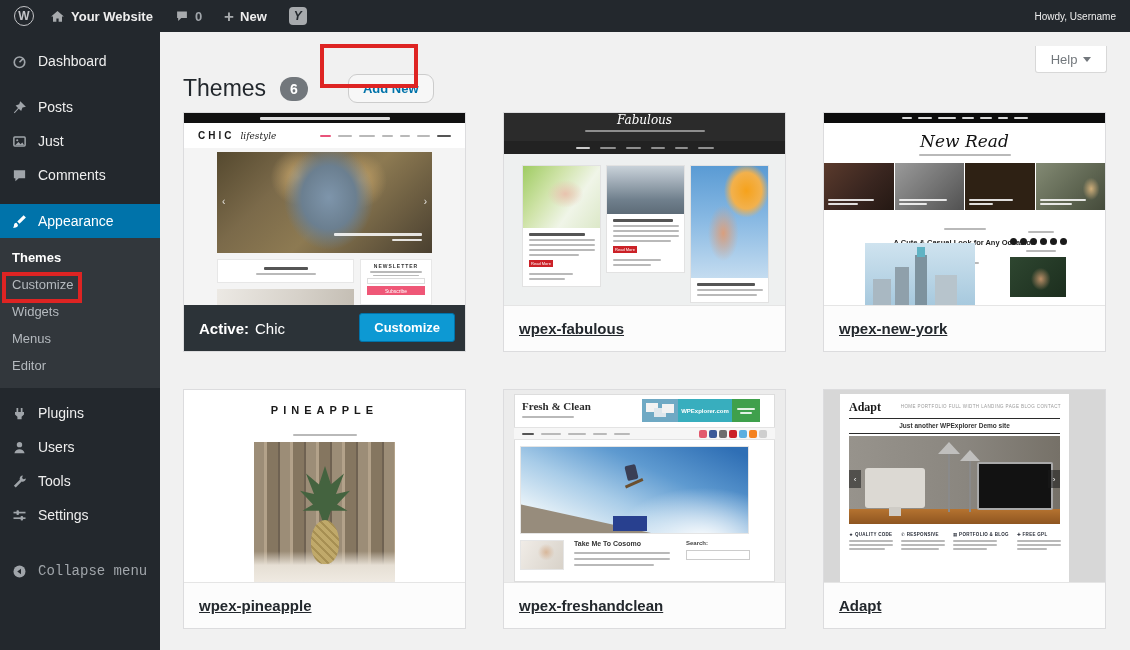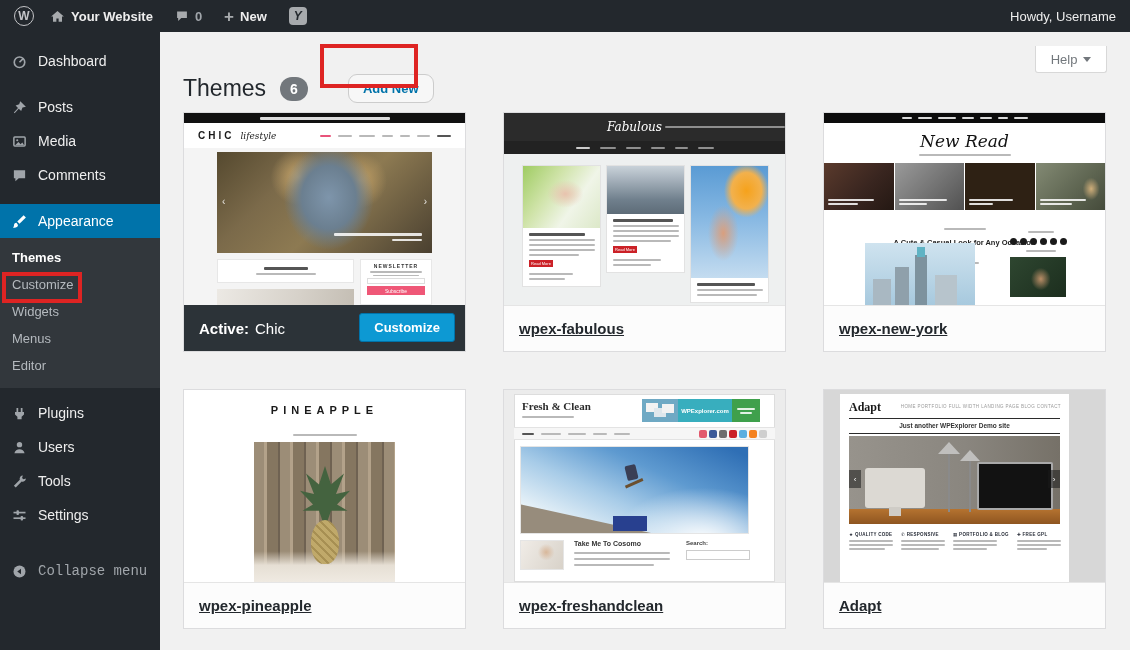--- a/index.html
+++ b/index.html
@@ -14,21 +14,21 @@
     font-size:13px; margin-right:22px; cursor:pointer; }
   .adminbar .ico { color:#a7aaad; display:flex; }
   .adminbar .count { color:#a0a5aa; font-weight:bold; }
   .wp-logo { width:20px; height:20px; border:1.5px solid #c3c4c7; border-radius:50%;
     color:#c3c4c7; font-weight:bold; font-size:12px; display:flex; align-items:center;
     justify-content:center; }
   .plus-glyph::before { content:"+"; font-size:17px; font-weight:bold; color:#a7aaad; line-height:1; }
   .yoast-badge { width:18px; height:18px; background:#a7aaad; border-radius:4px 4px 4px 4px;
     color:#23282d; font-weight:bold; font-size:12px; display:flex; align-items:center;
     justify-content:center; font-style:italic; }
-  .howdy { margin-left:auto; color:#eee; font-size:13px; cursor:pointer; }
+  .howdy { margin-left:auto; color:#eee; font-size:10px; cursor:pointer; }
 
   
   .sidebar { position:absolute; left:0; top:32px; width:160px; height:618px;
     background:#23282d; }
   .menu { list-style:none; padding-top:12px; }
   .menu li.mi { height:34px; display:flex; align-items:center; gap:9px;
     padding:0 8px 0 9px; color:#eee; font-size:14px; cursor:pointer; position:relative; }
   .menu li.mi .ico { width:20px; display:flex; justify-content:center; color:#a0a5aa; }
   .menu li.sep { height:12px; }
   .menu li.mi.active { background:#0073aa; color:#fff; }
@@ -105,22 +105,22 @@
     background:linear-gradient(100deg,#ece9e4,#d6d1c9 60%,#c4beb4); }
   .chic .newsbox { position:absolute; left:176px; top:146px; width:72px; height:46px; background:#fff;
     border:1px solid #e7e7e7; display:flex; flex-direction:column; align-items:center; padding-top:3px; gap:2px; }
   .chic .news-title { font-size:5px; font-weight:bold; letter-spacing:1px; color:#333; }
   .chic .news-input { width:58px; height:6px; border:1px solid #ddd; background:#fff; }
   .chic .news-btn { width:58px; height:9px; background:#ef5777; color:#fff; font-size:5px;
     display:flex; align-items:center; justify-content:center; }
 
   
   .fab { background:#eef0f0; }
-  .fab .hdr { height:28px; background:#2b2b2b; display:flex; flex-direction:row;
-    align-items:center; justify-content:flex-end; gap:3px; }
+  .fab .hdr { height:28px; background:#2b2b2b; display:flex; flex-direction:column;
+    align-items:center; justify-content:flex-start; gap:3px; }
   .fab .brand { font-family:"DejaVu Serif",serif; font-style:italic; font-size:12px; color:#fff; }
   .fab .nav { height:13px; background:#222; display:flex; align-items:center; justify-content:center; gap:10px; }
   .fab .card { position:absolute; background:#fff; border:1px solid #e2e2e2; width:79px; padding:0 0 6px; }
   .fab .ph1 { height:62px; background:
       radial-gradient(26px 20px at 55% 45%, #e8c3ae 0%, rgba(232,195,174,0) 70%),
       linear-gradient(125deg, #9fcc62 0%, #cfe3a8 35%, #f0f5e8 65%, #dce8c8 100%); }
   .fab .ph2 { height:48px; background:
       linear-gradient(180deg, #c9d2d9 0%, #aab5bf 25%, #70808d 70%, #5d6b77 100%); }
   .fab .ph3 { height:112px; background:
       radial-gradient(30px 36px at 72% 22%, #f6a21b 0%, #f2b14d 50%, rgba(246,162,27,0) 75%),
@@ -304,21 +304,21 @@
         <span>Posts</span>
       </li>
       <li class="mi">
         <span class="ico">
           <svg width="15" height="15" viewBox="0 0 20 20">
               <rect x="2.5" y="4" width="15" height="12" rx="1.2" fill="none" stroke="currentColor" stroke-width="2"></rect>
               <circle cx="7" cy="8.4" r="1.4" fill="currentColor"></circle>
               <path d="M4.5 14.5l4-4 3 3 2.2-2.2 2.3 3.2z" fill="currentColor"></path>
             </svg>
         </span>
-        <span>Media</span>
+        <span>Just</span>
       </li>
       <li class="mi">
         <span class="ico">
           <svg width="15" height="15" viewBox="0 0 20 20" fill="currentColor">
               <path d="M2.5 3h15v10.5H9l-4.5 4v-4h-2z"></path>
             </svg>
         </span>
         <span>Comments</span>
       </li>
       <li class="sep"></li>

